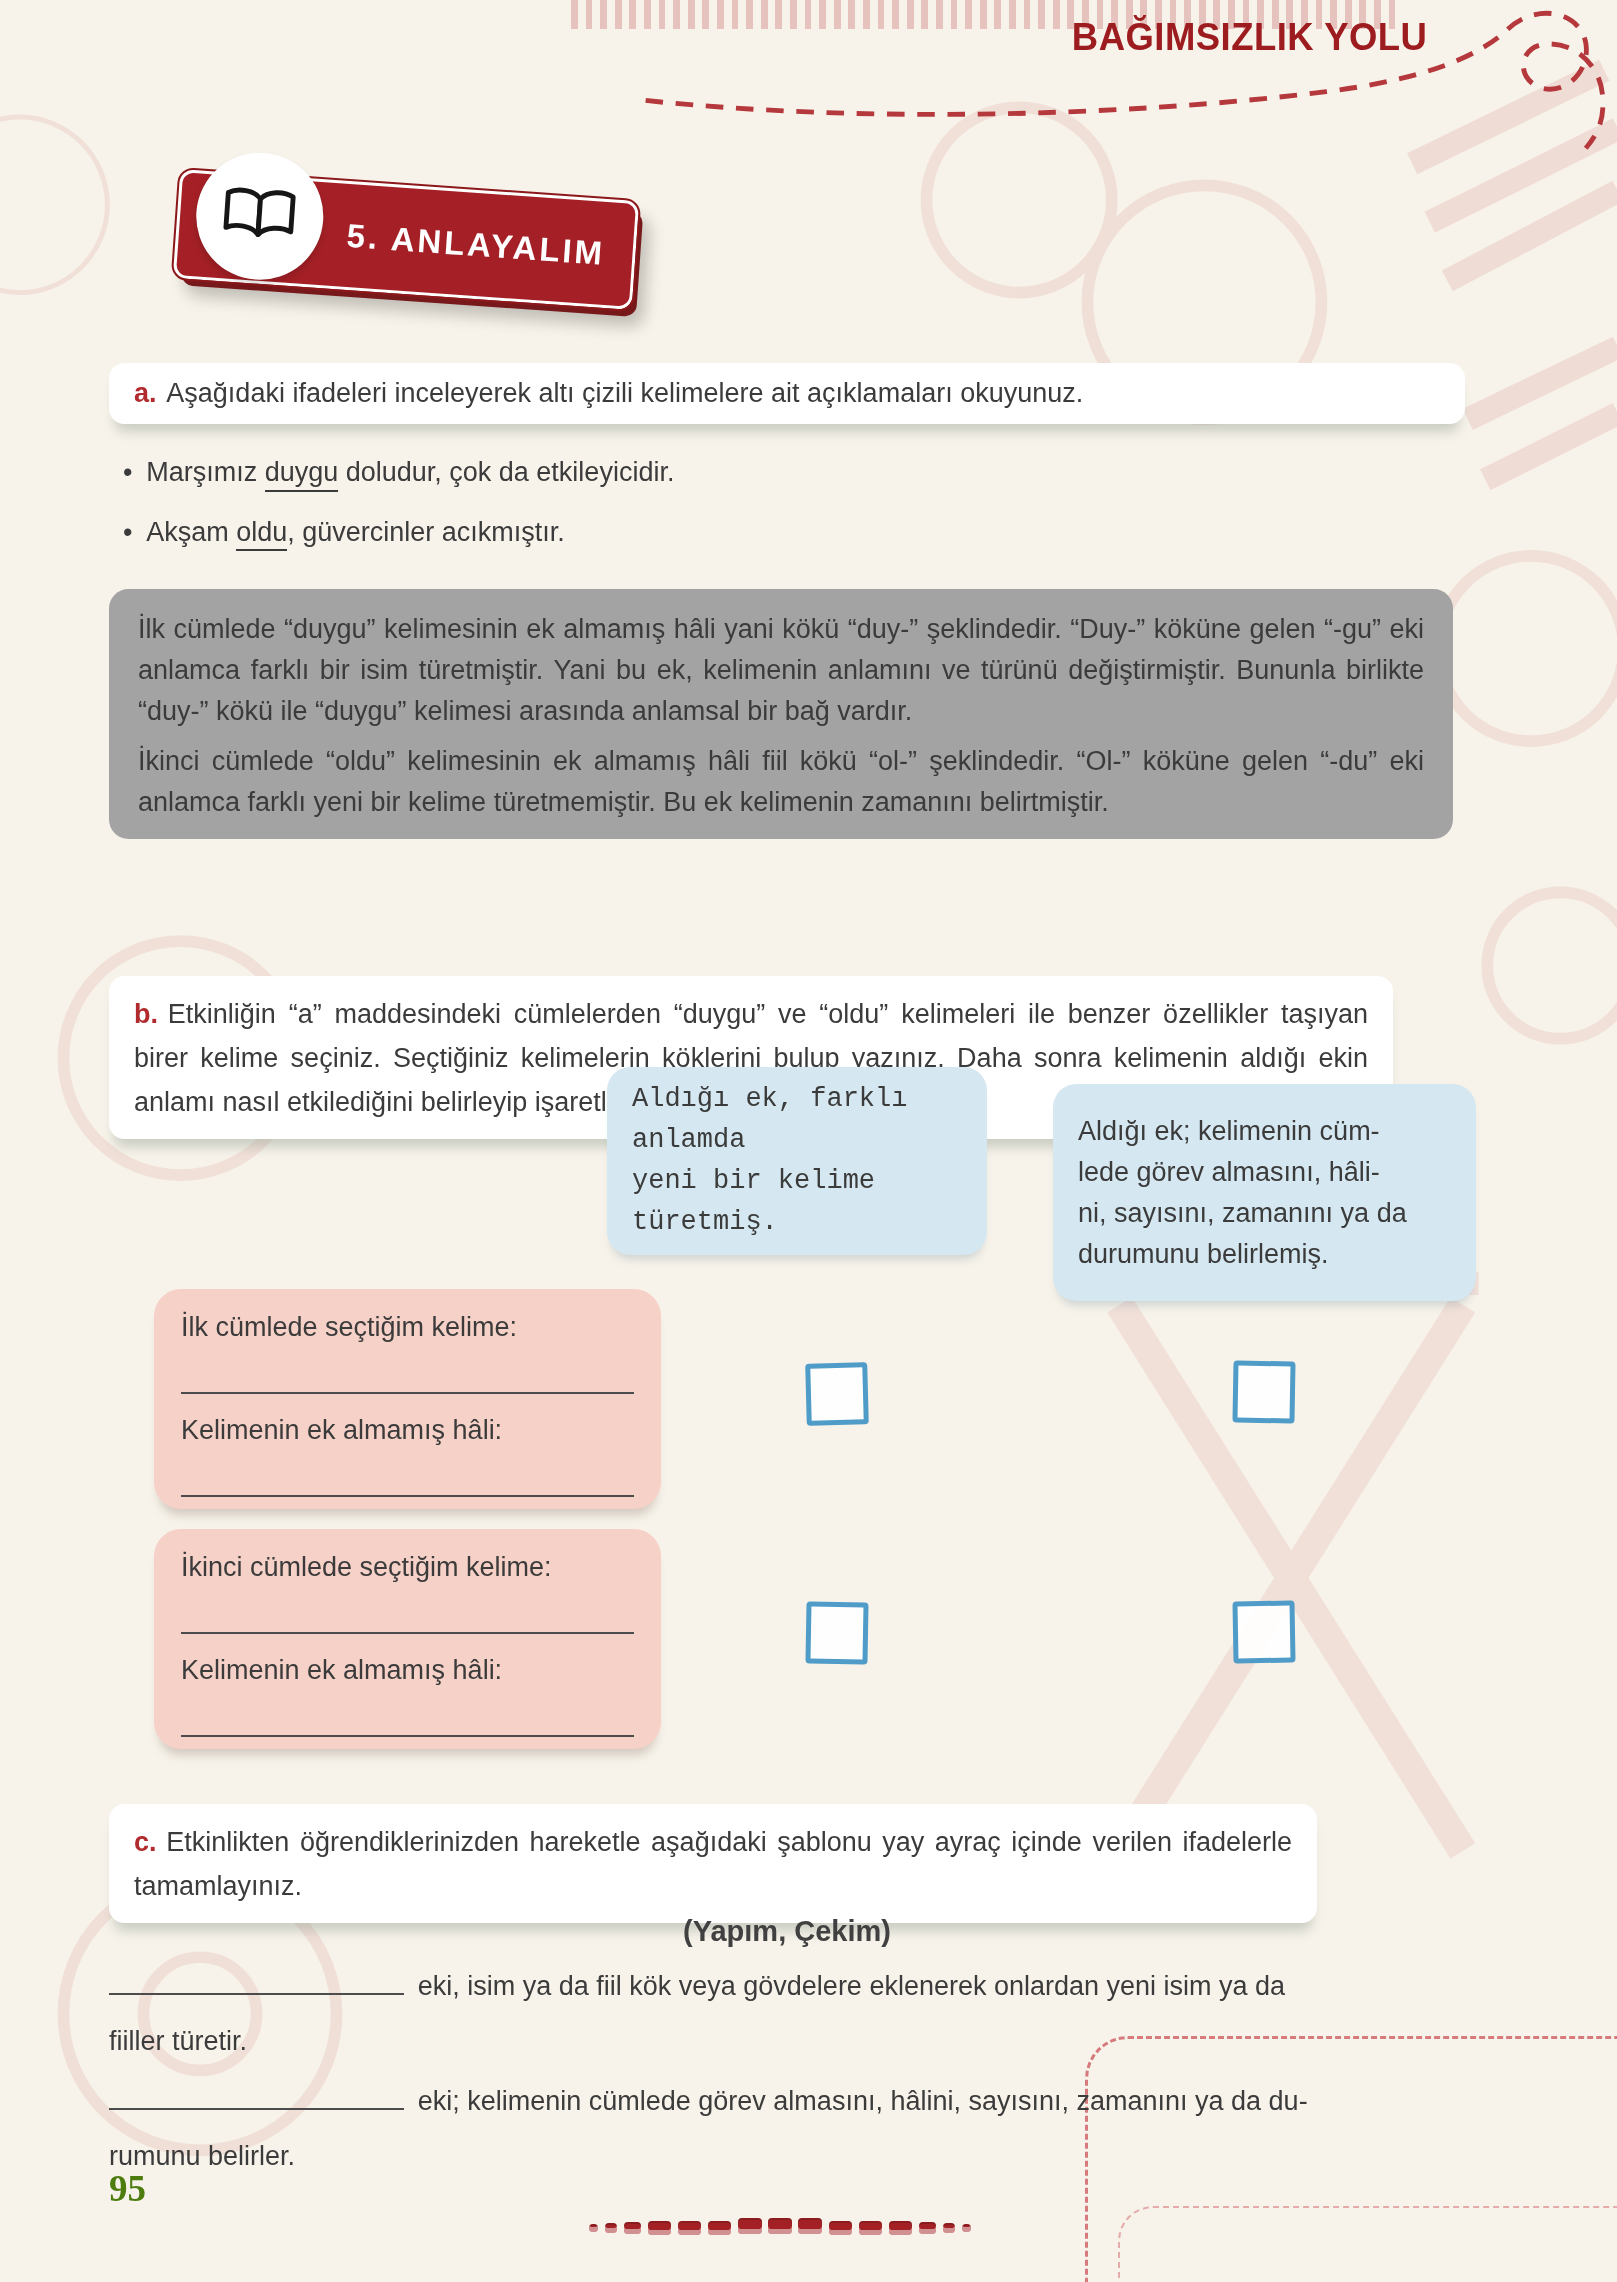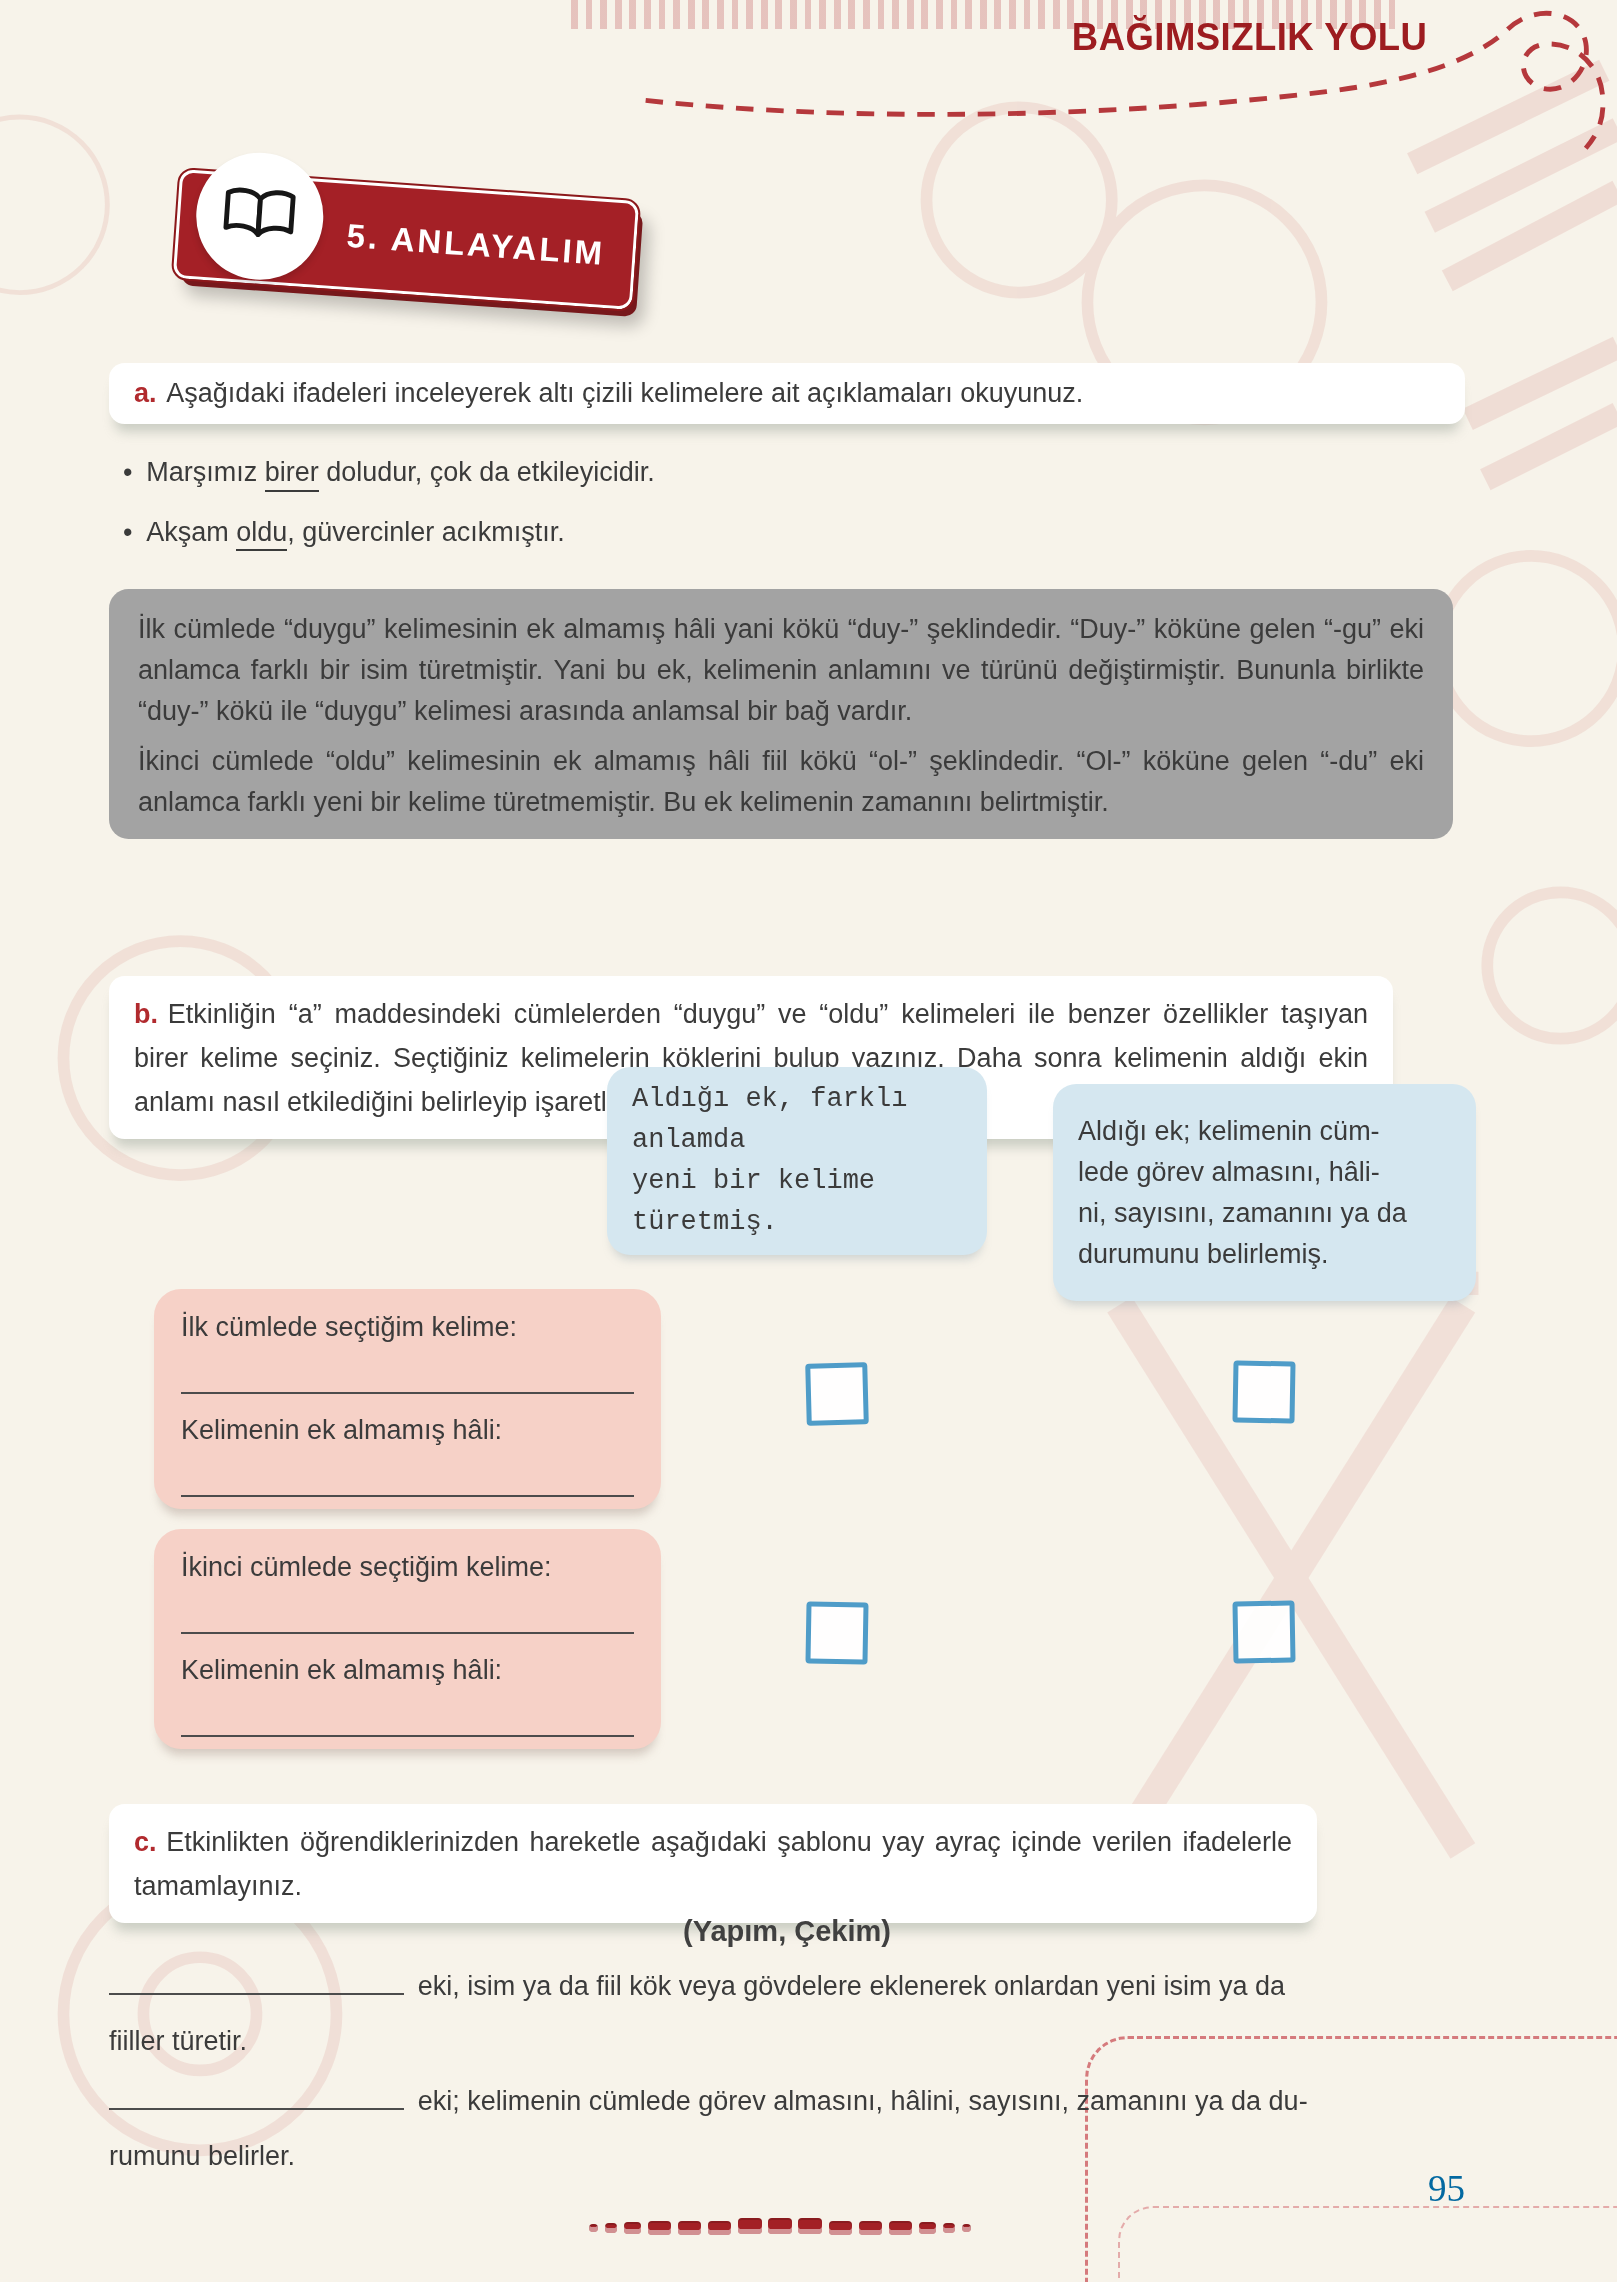--- a/index.html
+++ b/index.html
@@ -110,21 +110,21 @@
   
   .options-label{position:absolute; left:109px; top:1915px; width:1356px; z-index:1;
     text-align:center; font-size:29px; font-weight:bold; color:#404040;}
   .fill{position:absolute; left:109px; width:1358px; z-index:1; font-size:27px; line-height:55px;}
   .fill-1{top:1958px;}
   .fill-2{top:2073px;}
   .blank{display:inline-block; width:295px; height:37px; border-bottom:2px solid #4c4c4c; margin-right:13.7px;}
 
   
   .page-number{position:absolute; left:109px; top:2167px; width:1356px; z-index:1;
-    text-align:right; font-family:"Liberation Serif", serif; font-size:37px; font-weight:normal; color:#0369a1;}
+    text-align:left; font-family:"Liberation Serif", serif; font-size:37px; font-weight:bold; color:#4d7c0f;}
   .dashes{position:absolute; left:585px; top:2220px; width:390px; z-index:1;
     display:flex; align-items:center; justify-content:center; gap:6.8px;}
   .dash{flex:none; width:23.4px; height:13.7px; background:#a32025; border-radius:3.9px;
     box-shadow:inset 0 -4.9px 0 rgba(255,255,255,.5), inset 0 2px 0 rgba(0,0,0,.15);}
   .dash:nth-child(1),.dash:nth-child(15){width:8.8px;height:7.8px;}
   .dash:nth-child(2),.dash:nth-child(14){width:12.7px;height:9.8px;}
   .dash:nth-child(3),.dash:nth-child(13){width:16.6px;height:11.7px;}
   .dash:nth-child(7),.dash:nth-child(8),.dash:nth-child(9){height:15.6px; transform:translateY(-2px);}
 </style>
 </head>
@@ -179,21 +179,21 @@
     </div>
     <div class="banner-label">5. ANLAYALIM</div>
   </div>
 
   <div class="card card-a">
     <span class="marker">a.</span><span>Aşağıdaki ifadeleri inceleyerek altı çizili kelimelere ait açıklamaları okuyunuz.</span>
   </div>
 
   <div class="bullets">
     <div class="bullet-line">
-      <span class="bullet-glyph">•</span><span>Marşımız </span><span class="u">birer</span><span> doludur, çok da etkileyicidir.</span>
+      <span class="bullet-glyph">•</span><span>Marşımız </span><span class="u">duygu</span><span> doludur, çok da etkileyicidir.</span>
     </div>
     <div class="bullet-line">
       <span class="bullet-glyph">•</span><span>Akşam </span><span class="u">oldu</span><span>, güvercinler acıkmıştır.</span>
     </div>
   </div>
 
   <div class="orange-box">
     <p>İlk cümlede “duygu” kelimesinin ek almamış hâli yani kökü “duy-” şeklindedir. “Duy-” köküne gelen “-gu” eki anlamca farklı bir isim türetmiştir. Yani bu ek, kelimenin anlamını ve türünü değiştirmiştir. Bununla birlikte “duy-” kökü ile “duygu” kelimesi arasında anlamsal bir bağ vardır.</p>
     <p>İkinci cümlede “oldu” kelimesinin ek almamış hâli fiil kökü “ol-” şeklindedir. “Ol-” köküne gelen “-du” eki anlamca farklı yeni bir kelime türetmemiştir. Bu ek kelimenin zamanını belirtmiştir.</p>
   </div>

